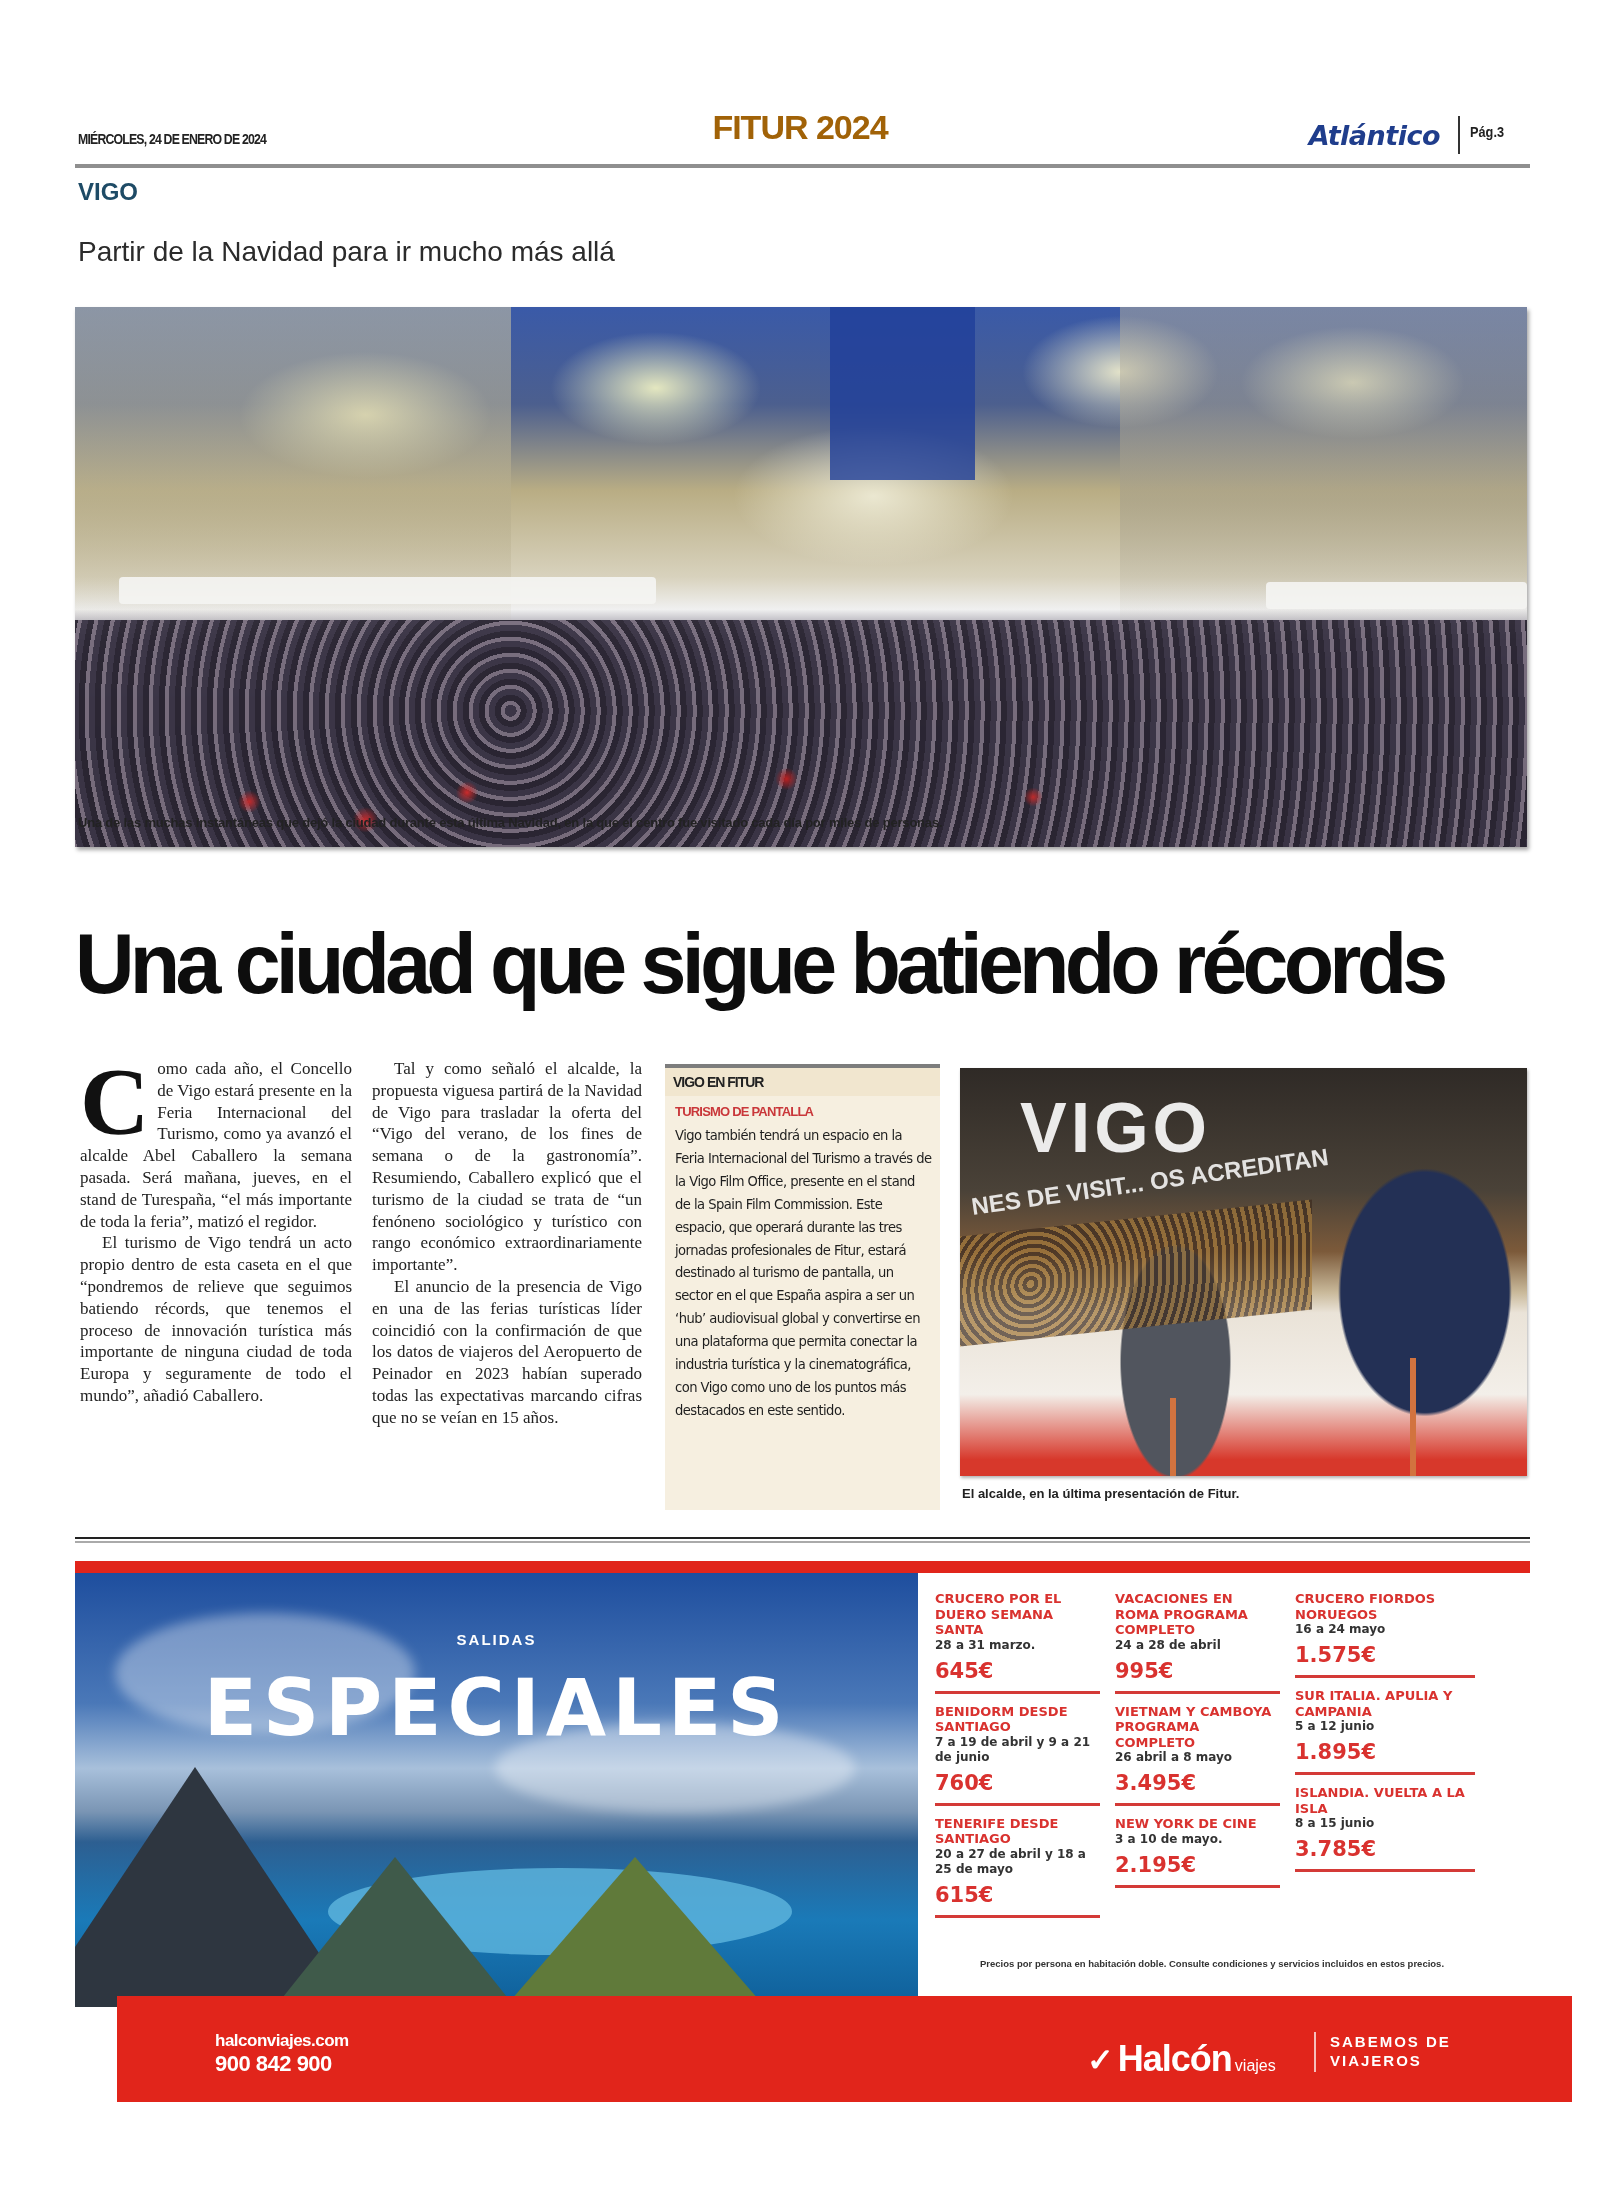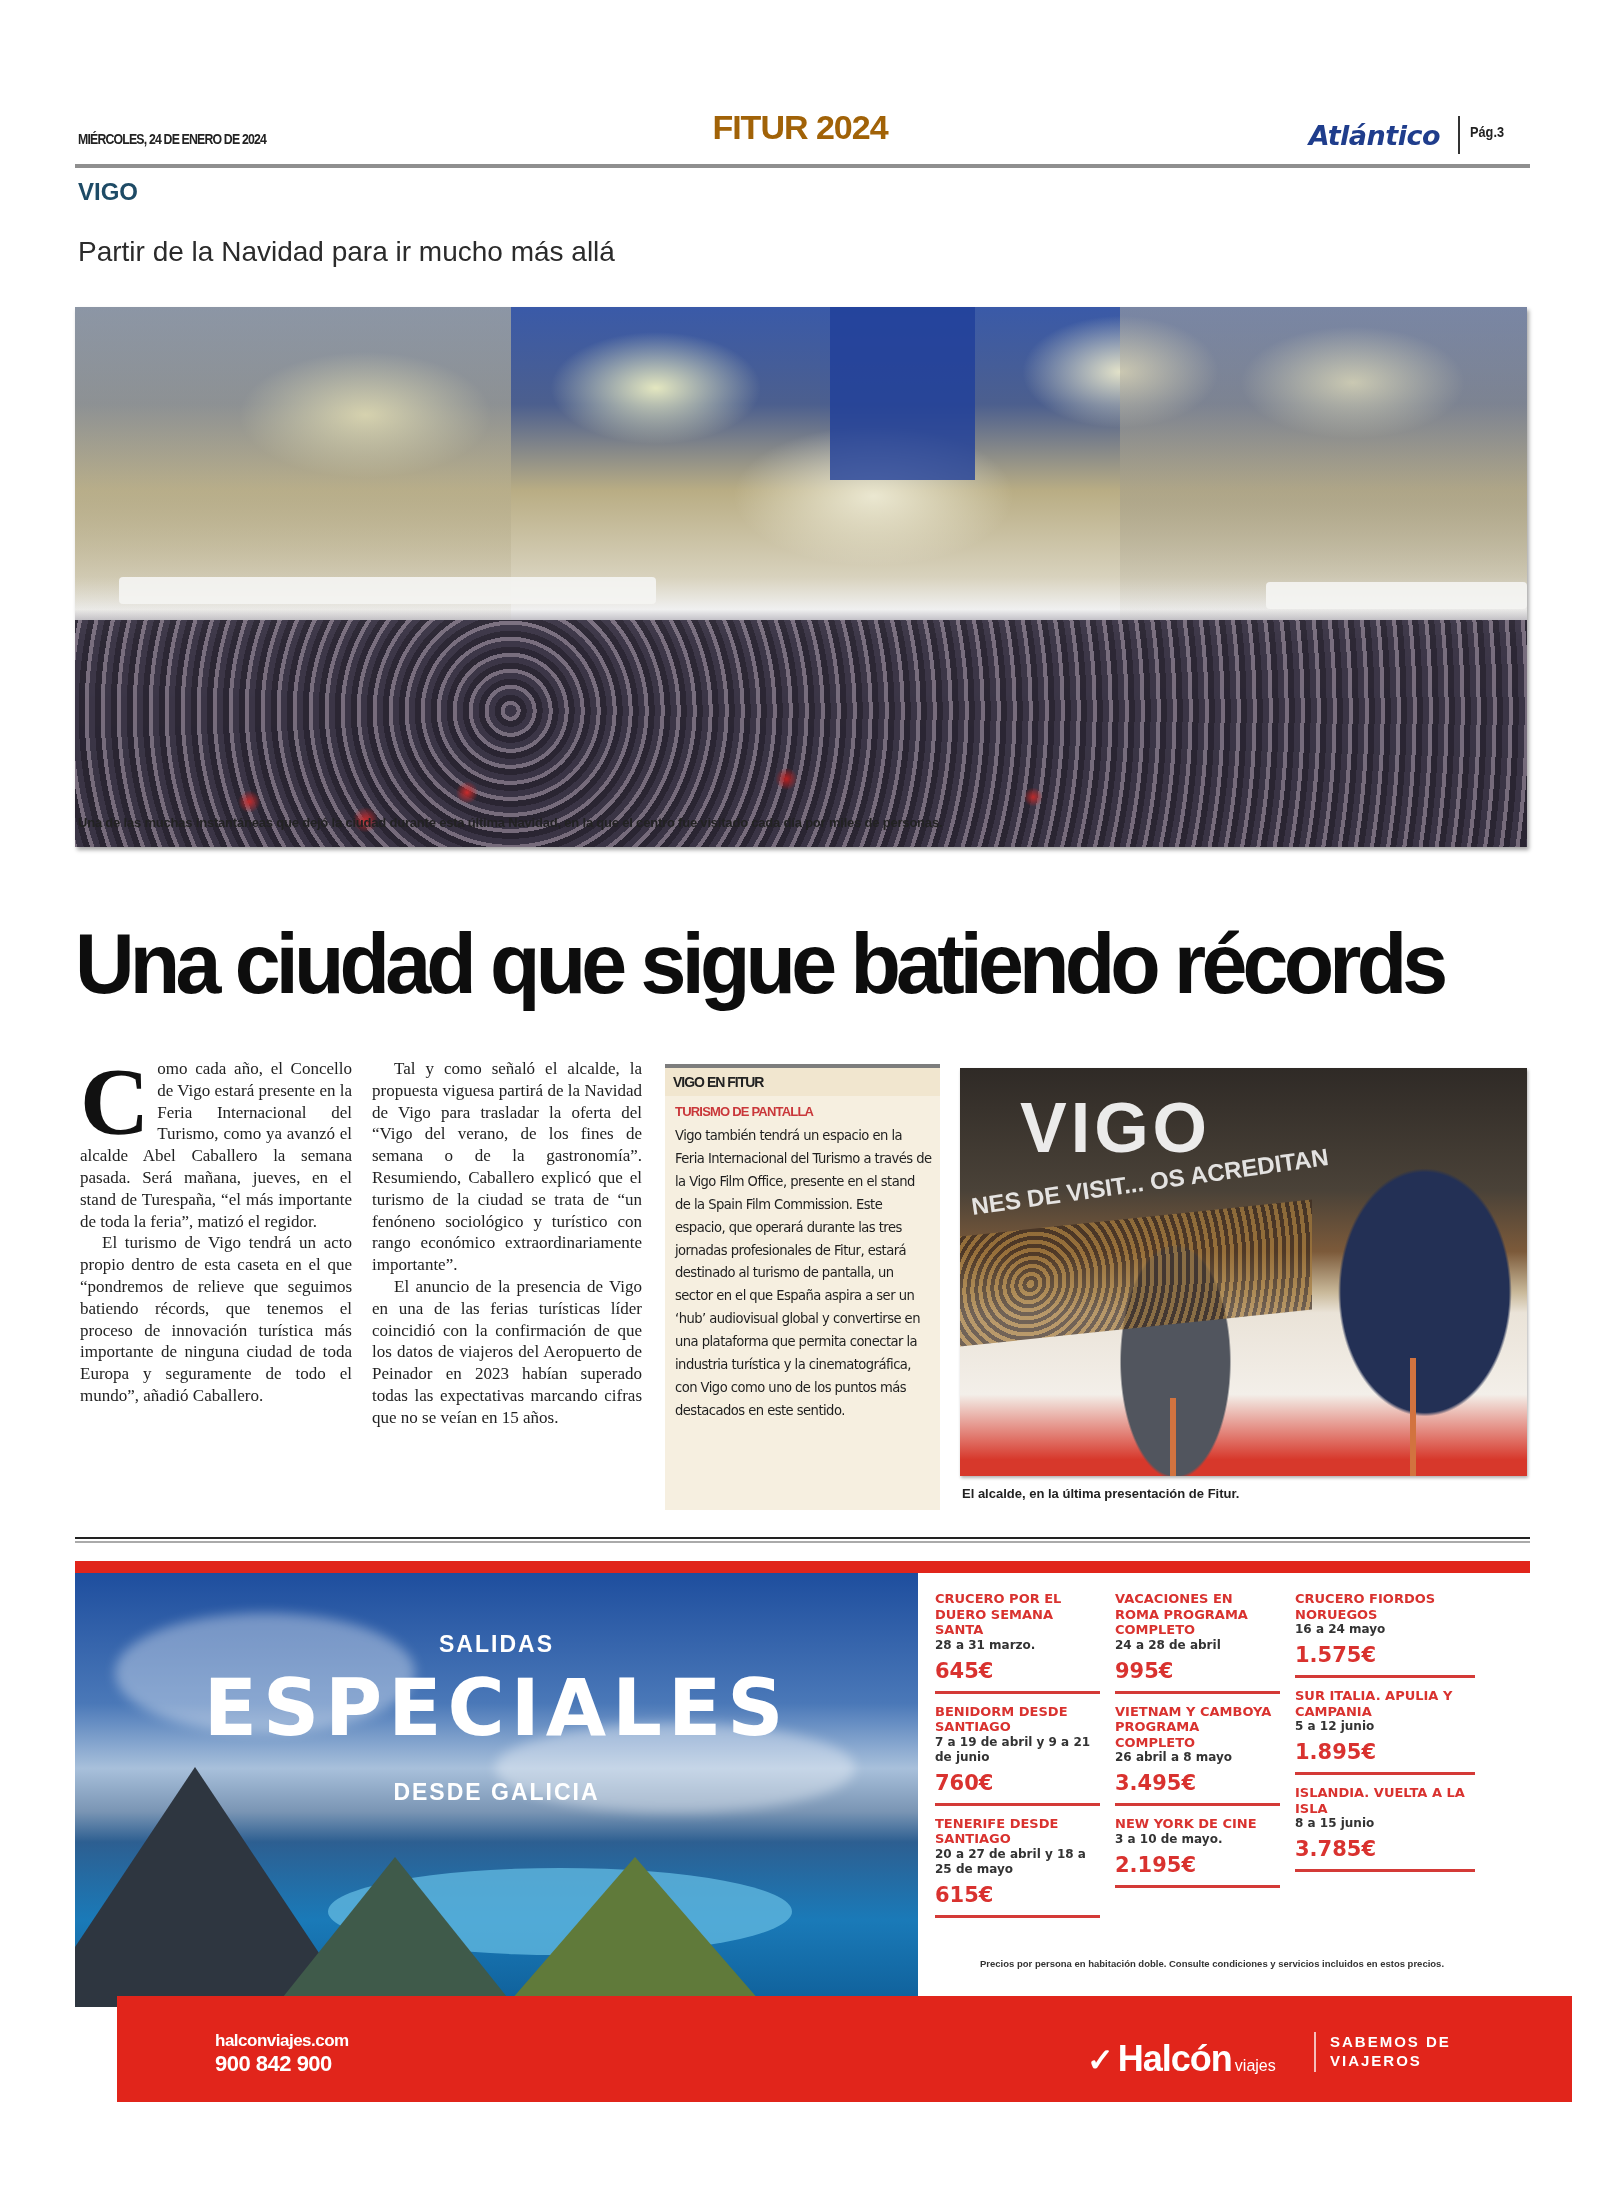--- a/index.html
+++ b/index.html
@@ -79,21 +79,21 @@
     .divider { position: absolute; left: 75px; top: 1537px; width: 1455px; height: 6px; border-top: 2px solid #222; border-bottom: 2px solid #aaa; }
 
     
     .ad { position: absolute; left: 75px; top: 1561px; width: 1455px; height: 540px; }
     .ad-topbar { position: absolute; left: 0; top: 0; width: 100%; height: 12px; background: #e1251b; }
     .ad-image { position: absolute; left: 0; top: 12px; width: 843px; height: 434px; overflow: hidden;
       background: linear-gradient(180deg, #1e4e9e 0%, #4a78b8 30%, #a8c0db 45%, #7a95b4 55%, #2d5f91 62%, #1a7ab8 80%, #0f5f99 100%); }
     .ad-image .cloud { position: absolute; border-radius: 50%; background: rgba(255,255,255,0.35); filter: blur(6px); }
     .ad-image .mtn { position: absolute; bottom: 0; width: 0; height: 0; border-style: solid; }
     .ad-image .water { position: absolute; left: 30%; top: 68%; width: 55%; height: 20%; background: #5fb6df; border-radius: 50%; opacity: 0.8; }
-    .ad-salidas { position: absolute; left: 0; width: 100%; top: 58px; text-align: center; font-size: 23px; font-weight: bold; color: #fff; letter-spacing: 2px; }
+    .ad-salidas { position: absolute; left: 0; width: 100%; top: 58px; text-align: center; font-size: 15px; font-weight: bold; color: #fff; letter-spacing: 2px; }
     .ad-especiales { position: absolute; left: 0; width: 100%; top: 90px; text-align: center; font-size: 78px; font-weight: bold; color: #fff; letter-spacing: 6px; font-family: "DejaVu Sans", sans-serif; }
     .ad-desde { position: absolute; left: 0; width: 100%; top: 206px; text-align: center; font-size: 23px; font-weight: bold; color: #fff; letter-spacing: 2px; }
 
     .ad-offers { position: absolute; left: 860px; top: 30px; width: 590px; height: 380px; }
     .offer-col { position: absolute; top: 0; width: 165px; }
     .offer { padding-bottom: 8px; margin-bottom: 10px; border-bottom: 3px solid #d43a37; }
     .offer-title { font-size: 13px; font-weight: bold; color: #d9322f; line-height: 15.5px; font-family: "DejaVu Sans", sans-serif; }
     .offer-dates { font-size: 12px; color: #333; line-height: 15px; font-family: "DejaVu Sans", sans-serif; font-weight: bold; }
     .offer-price { font-size: 21px; font-weight: bold; color: #d9322f; margin-top: 6px; font-family: "DejaVu Sans", sans-serif; }
     .ad-note { position: absolute; left: 905px; top: 397px; font-size: 9.5px; color: #333; font-weight: bold; }
@@ -168,21 +168,20 @@
   <div class="ad-topbar"></div>
   <div class="ad-image">
     <div class="cloud" style="left:40px;top:40px;width:300px;height:120px;"></div>
     <div class="cloud" style="left:420px;top:150px;width:360px;height:90px;"></div>
     <div class="water"></div>
     <div class="mtn" style="left:-40px;border-width:0 160px 240px 160px;border-color:transparent transparent #2e3640 transparent;"></div>
     <div class="mtn" style="left:200px;border-width:0 120px 150px 120px;border-color:transparent transparent #3f5a4a transparent;"></div>
     <div class="mtn" style="left:430px;border-width:0 130px 150px 130px;border-color:transparent transparent #607a3a transparent;"></div>
     <div class="ad-salidas">SALIDAS</div>
     <div class="ad-especiales">ESPECIALES</div>
-    <div class="ad-desde">DESDE GALICIA</div>
   </div>
 
   <div class="ad-offers">
     <div class="offer-col" style="left:0;">
       <div class="offer">
         <div class="offer-title">CRUCERO POR EL DUERO SEMANA SANTA</div>
         <div class="offer-dates">28 a 31 marzo.</div>
         <div class="offer-price">645€</div>
       </div>
       <div class="offer">

